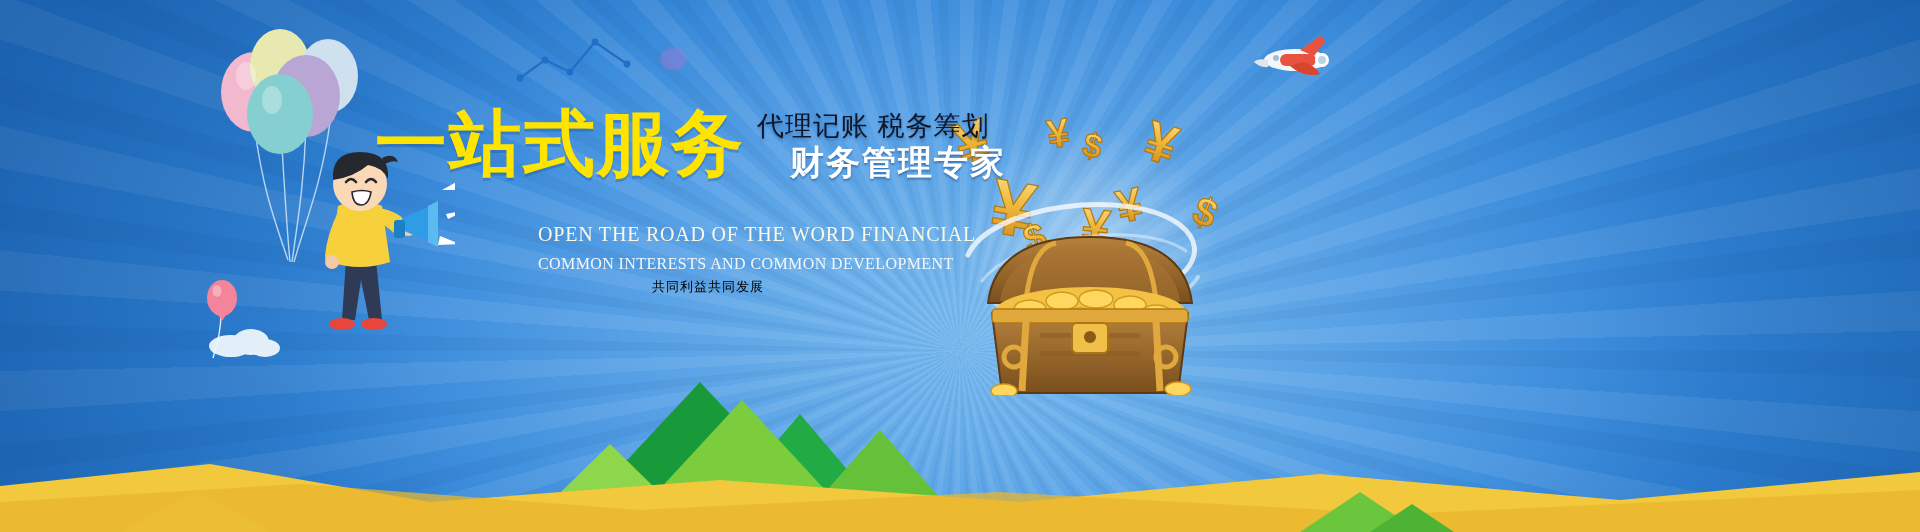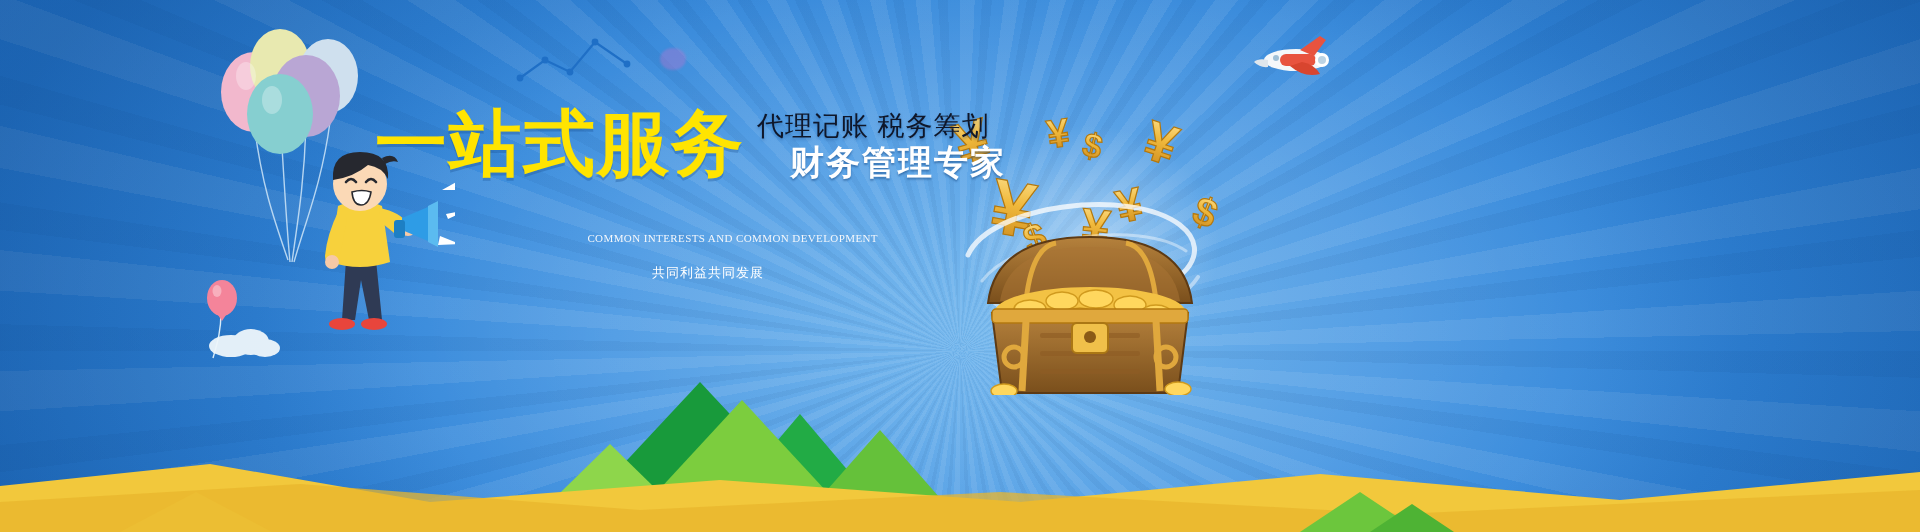--- a/index.html
+++ b/index.html
@@ -94,26 +94,26 @@
     position:absolute; left:538px; top:213px; width:340px;
     text-align:center;
   }
   .sub-en1{
     font-family:"Liberation Serif", serif;
     font-size:20px; line-height:26px; letter-spacing:.8px;
     color:#fdf8e3; white-space:nowrap;
   }
   .sub-en2{
     font-family:"Liberation Serif", serif;
-    font-size:11px; line-height:18px; letter-spacing:.4px;
-    color:#f4f7fb; margin-top:8px; white-space:nowrap;text-align:right;
+    font-size:16px; line-height:18px; letter-spacing:.4px;
+    color:#f4f7fb; margin-top:8px; white-space:nowrap;
   }
   .sub-cn{
     font-size:13px; line-height:20px; letter-spacing:1px;
-    color:#ffffff; margin-top:16px; white-space:nowrap;
+    color:#000000; margin-top:4px; white-space:nowrap;
   }
 </style>
 </head>
 <body>
 
 <div class="banner">
 
   <div class="sky"></div>
   <div class="rays"></div>
   <div class="rays2"></div>
@@ -330,18 +330,19 @@
 
     <div class="title-row">
       <div class="title-main">一站式服务</div>
       <div class="title-side">
         <div class="title-sub1">代理记账 税务筹划</div>
         <div class="title-sub2">财务管理专家</div>
       </div>
     </div>
 
     <div class="sub-block">
+      <div class="sub-en1">OPEN THE ROAD OF THE WORD FINANCIAL</div>
       <div class="sub-en2">COMMON INTERESTS AND COMMON DEVELOPMENT</div>
       <div class="sub-cn">共同利益共同发展</div>
     </div>
 
   </div>
 </div>
 
 </body></html>

